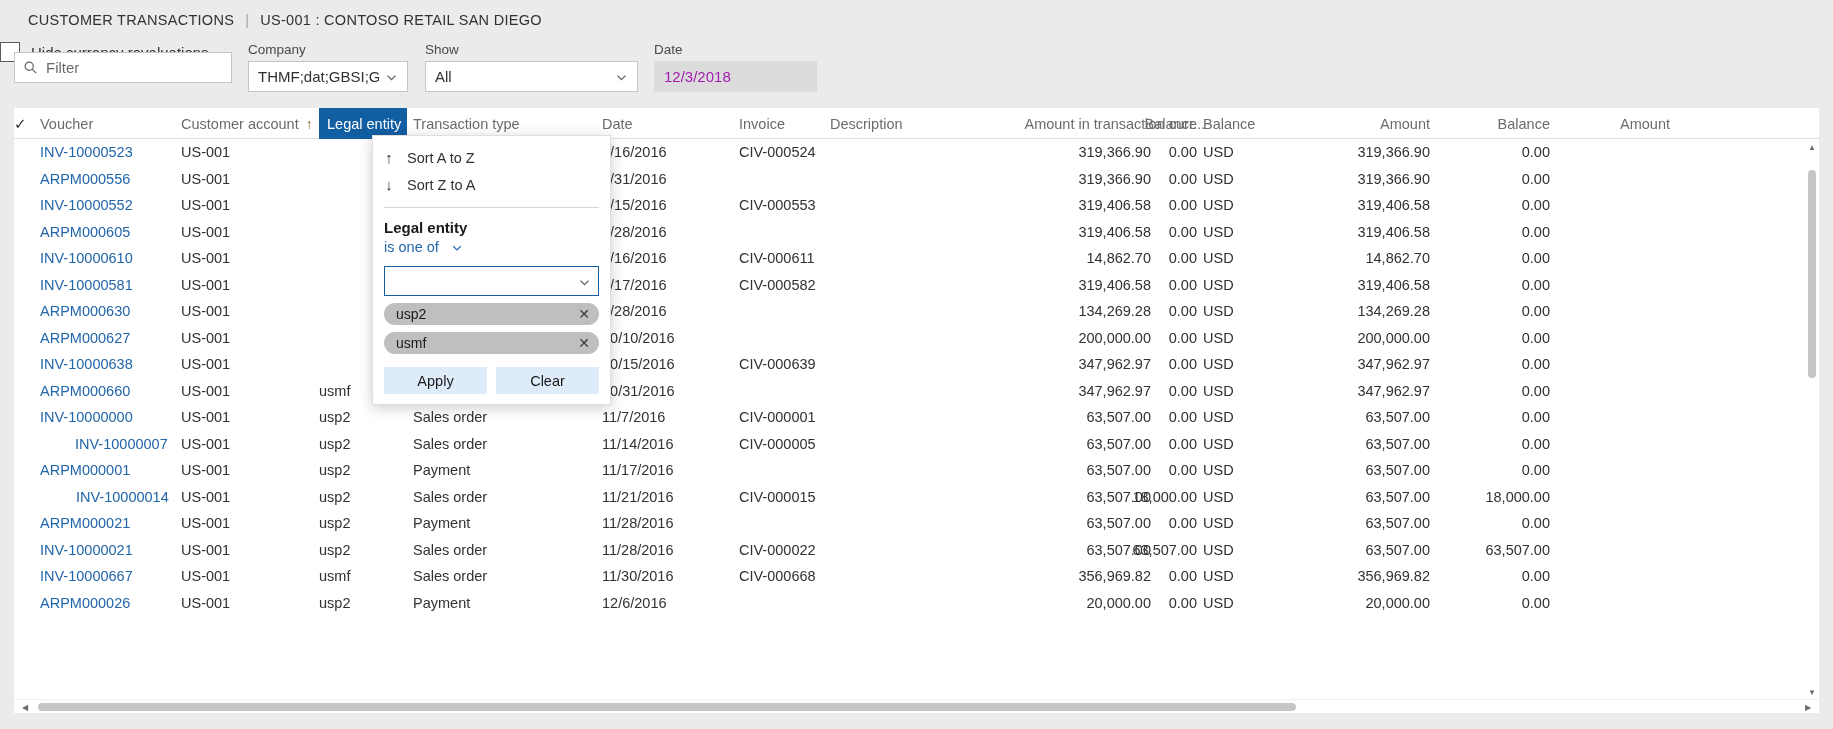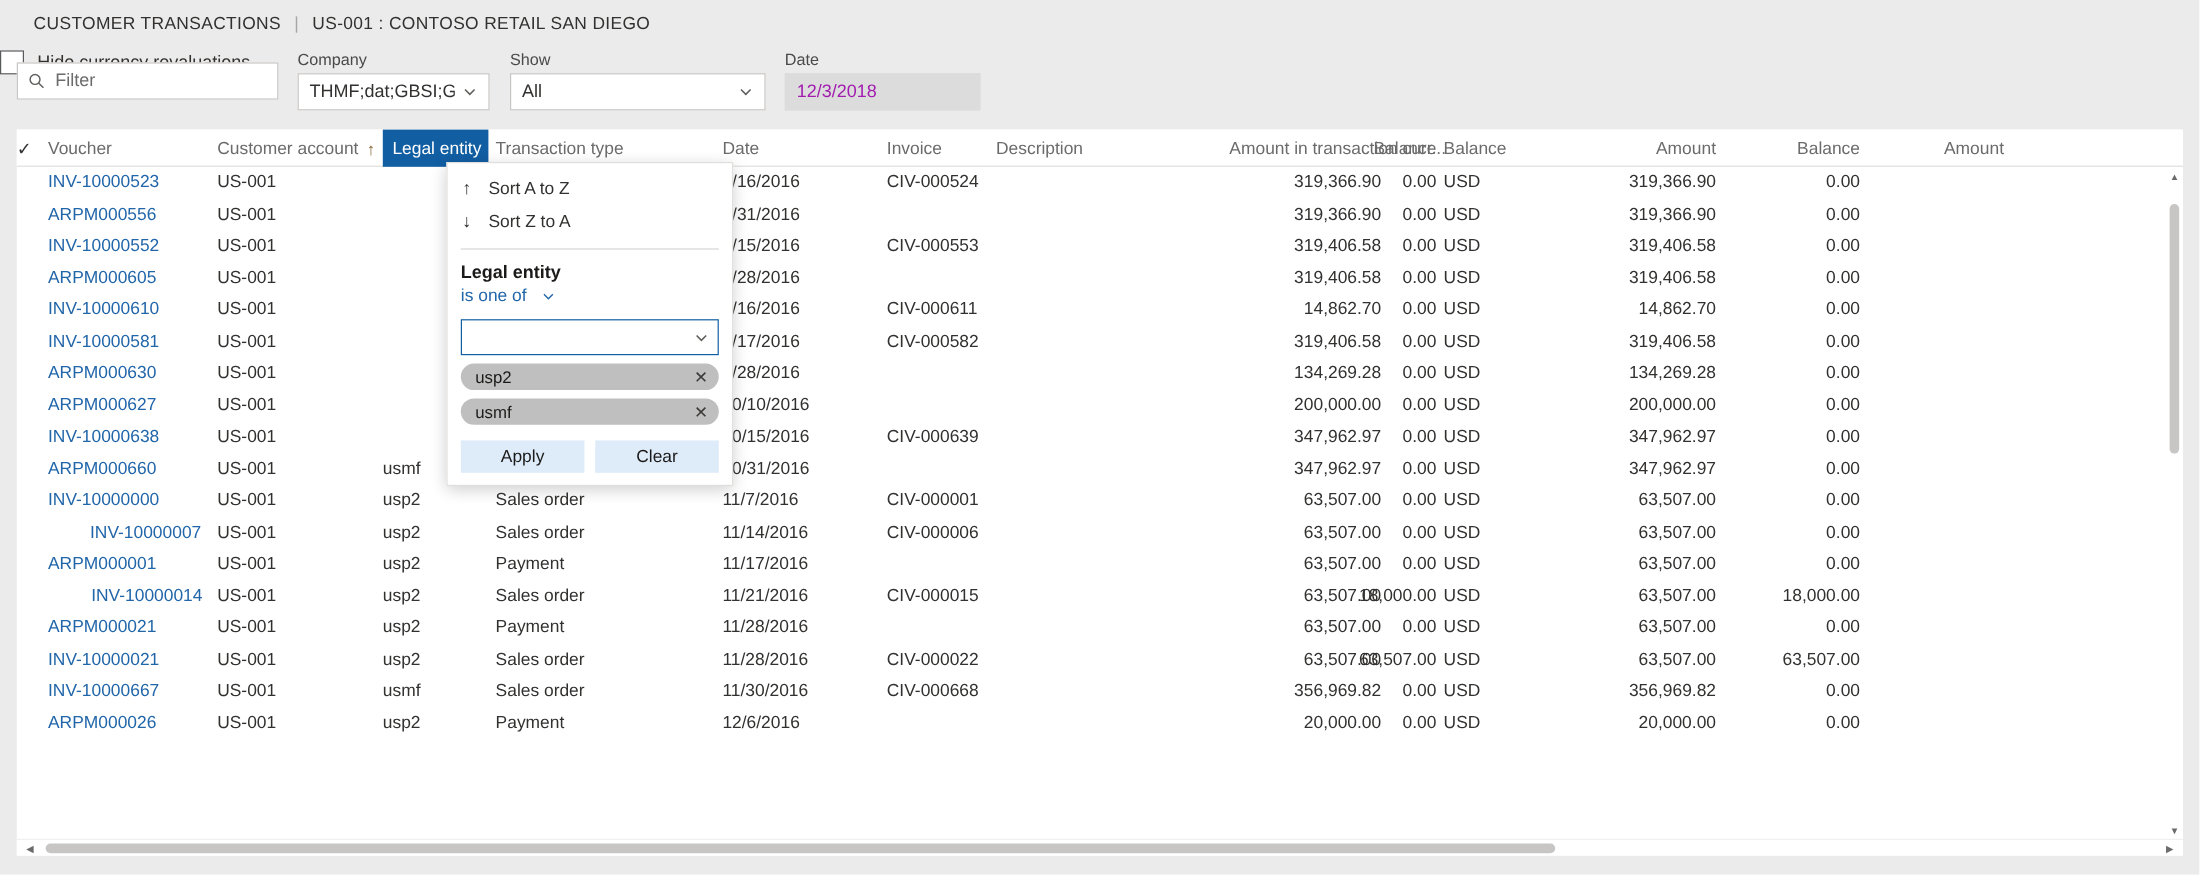--- a/index.html
+++ b/index.html
@@ -550,21 +550,21 @@
           <div class="cell" style="left: 1189px; width: 90px;">USD</div>
           <div class="cell num" style="left: 1286px; width: 130px;">63,507.00</div>
           <div class="cell num" style="left: 1426px; width: 110px;">0.00</div>
         </div>
         <div class="row">
           <div class="cell link" style="left: 38px; width: 130px; margin-left: 23px;">INV-10000007</div>
           <div class="cell" style="left: 167px; width: 120px;">US-001</div>
           <div class="cell" style="left: 305px; width: 88px;">usp2</div>
           <div class="cell" style="left: 399px; width: 160px;">Sales order</div>
           <div class="cell" style="left: 588px; width: 120px;">11/14/2016</div>
-          <div class="cell" style="left: 725px; width: 110px;">CIV-000006</div>
+          <div class="cell" style="left: 725px; width: 110px;">CIV-000005</div>
           <div class="cell num" style="left: 961px; width: 176px;">63,507.00</div>
           <div class="cell num" style="left: 1145px; width: 38px;">0.00</div>
           <div class="cell" style="left: 1189px; width: 90px;">USD</div>
           <div class="cell num" style="left: 1286px; width: 130px;">63,507.00</div>
           <div class="cell num" style="left: 1426px; width: 110px;">0.00</div>
         </div>
         <div class="row">
           <div class="cell link" style="left: 26px; width: 130px;">ARPM000001</div>
           <div class="cell" style="left: 167px; width: 120px;">US-001</div>
           <div class="cell" style="left: 305px; width: 88px;">usp2</div>

